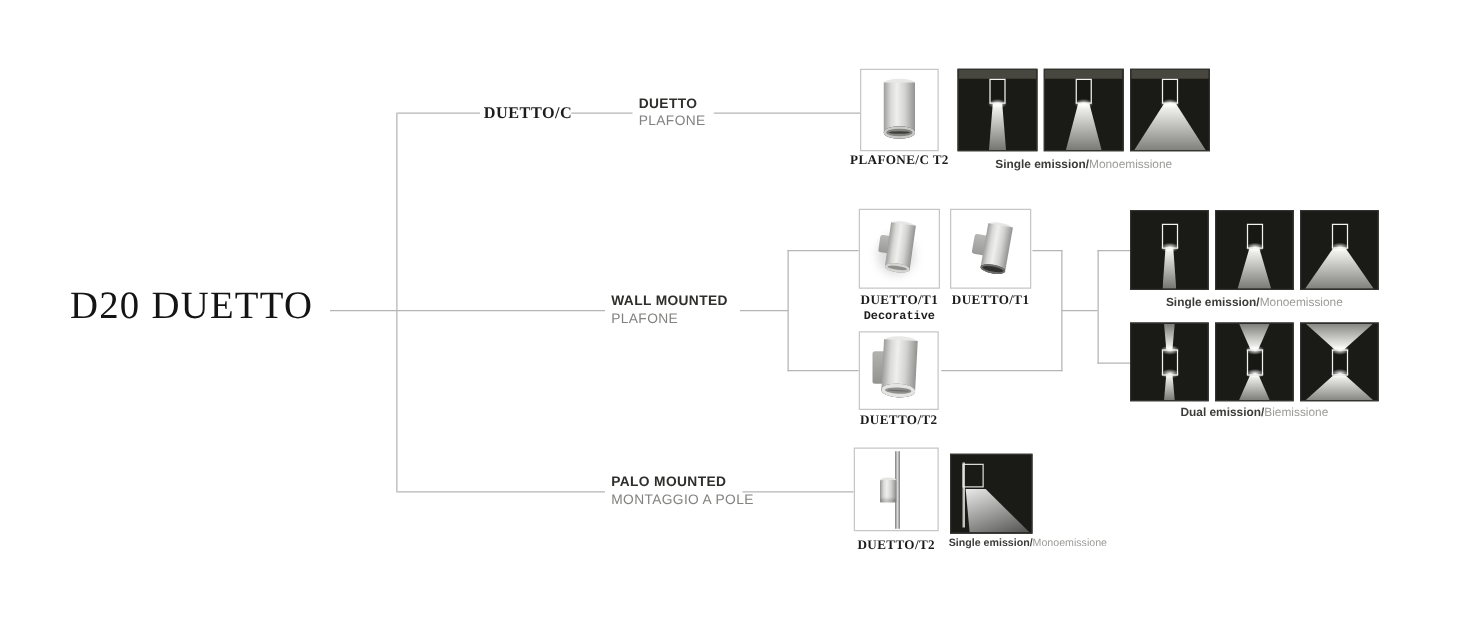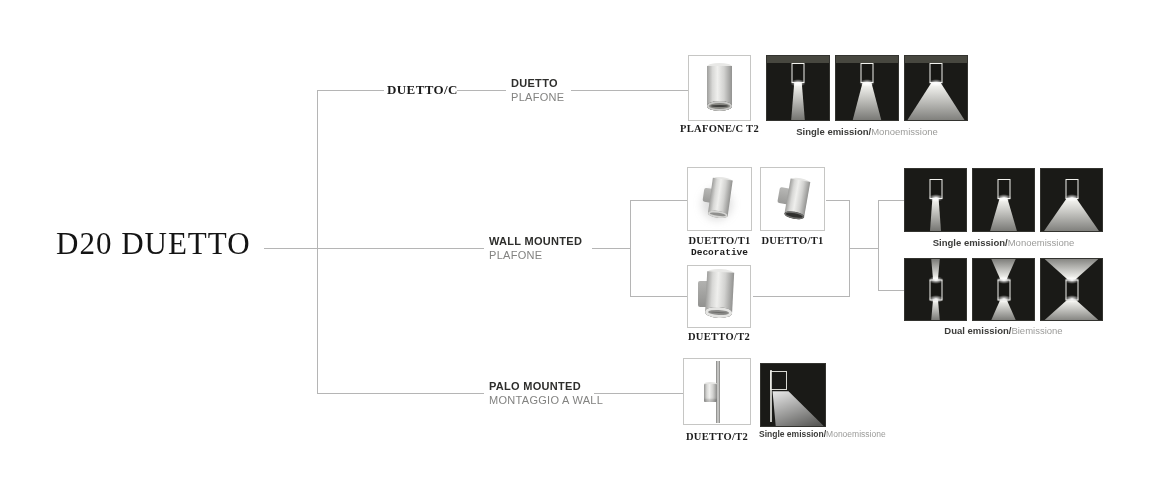--- a/index.html
+++ b/index.html
@@ -121,21 +121,21 @@
 
   <div class="model" style="left:387px; top:82px;">DUETTO/C</div>
 
   <div class="cat" style="left:511px; top:77px;">DUETTO</div>
   <div class="cat-sub" style="left:511px; top:91px;text-align:right;">PLAFONE</div>
 
   <div class="cat" style="left:489px; top:235px;">WALL MOUNTED</div>
   <div class="cat-sub" style="left:489px; top:249px;">PLAFONE</div>
 
   <div class="cat" style="left:489px; top:380px;">PALO MOUNTED</div>
-  <div class="cat-sub" style="left:489px; top:394px;">MONTAGGIO A WALL</div>
+  <div class="cat-sub" style="left:489px; top:394px;">MONTAGGIO A POLE</div>
 
   <div class="pbox" style="left:688px; top:55px; width:63px; height:66px;">
     <div class="el" style="left:18px; top:7px; width:25px; height:7px; background:#e8e8e6;"></div>
     <div class="cyl-body" style="left:18px; top:10px; width:25px; height:40px;"></div>
     <div class="el" style="left:18px; top:45px; width:25px; height:10px; background:#3f3f3d; box-shadow:inset 0 0 0 2px #c9c9c7, inset 0 0 0 4px #84847f;"></div>
   </div>
   <div class="pname" style="left:662px; top:123px; width:115px;">PLAFONE/C T2</div>
 
   <div class="em c" style="left:766px; top:55px; width:64px; height:66px;">
     <div class="ceilstrip"></div>

